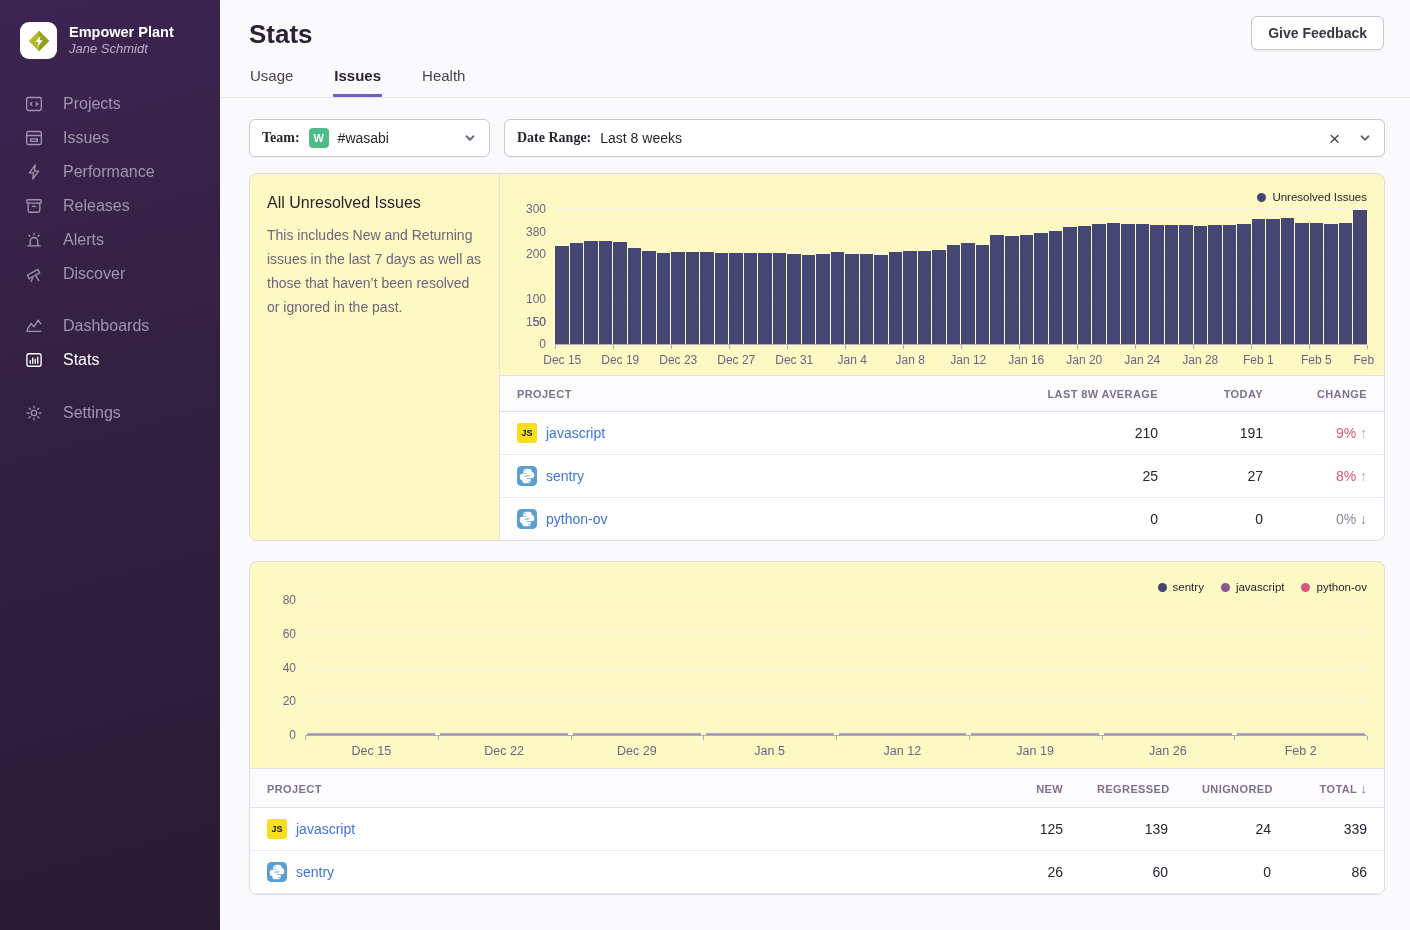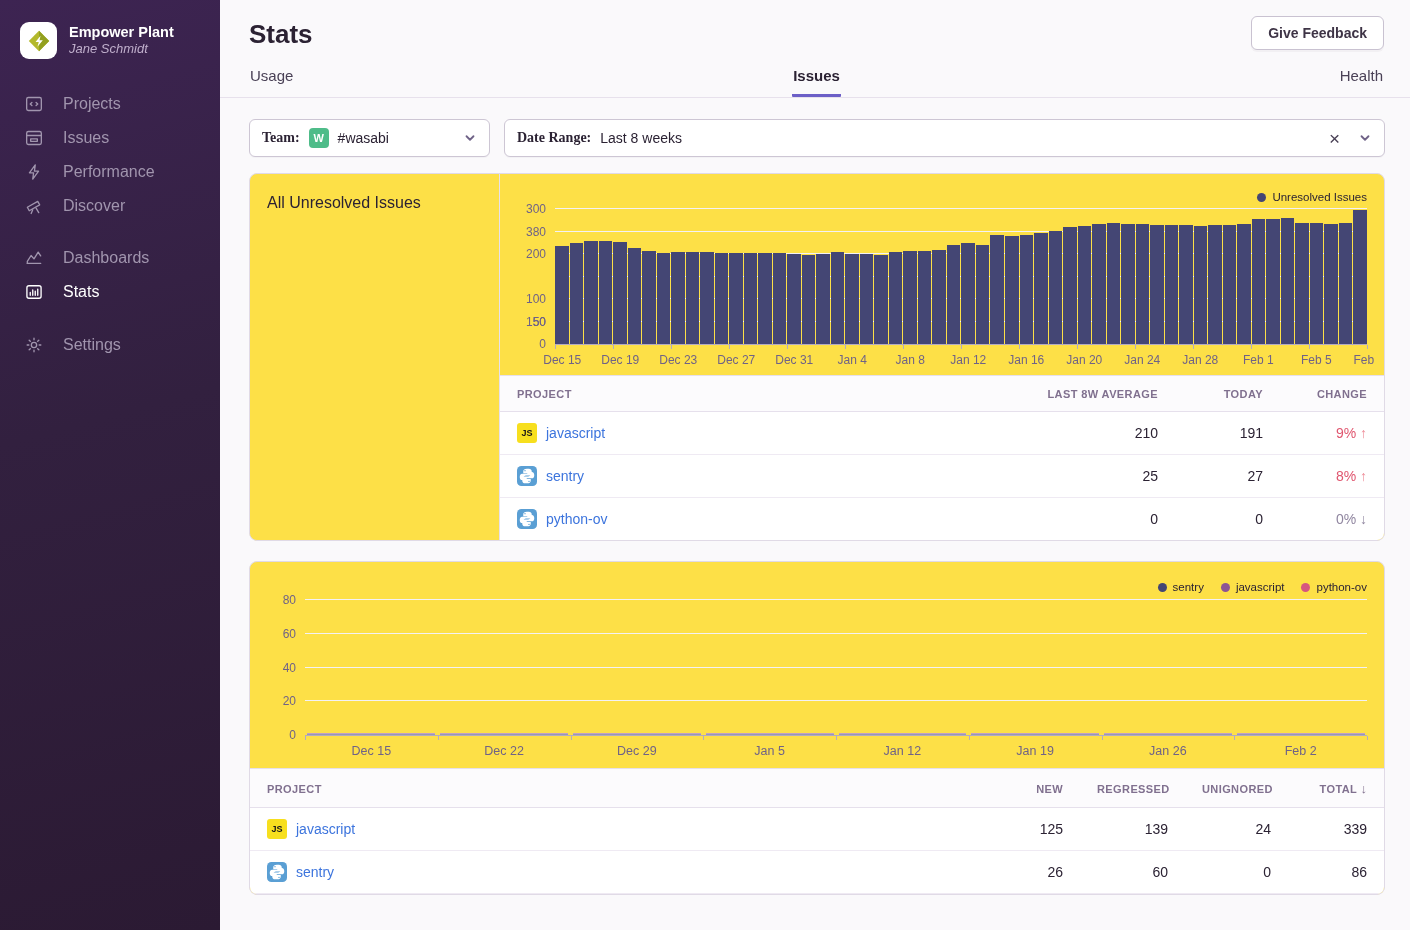--- a/index.html
+++ b/index.html
@@ -21,42 +21,42 @@
   .nav-gap { height:18px; }
   .nav-gap-lg { height:19px; }
 
   
   .main { position:absolute; left:220px; top:0; right:0; bottom:0; background:#faf9fb; overflow:hidden; }
   .topbar { padding:16px 26px 0 29px; border-bottom:1px solid #e7e1ec; }
   .topbar-row { display:flex; justify-content:space-between; align-items:flex-start; }
   .page-title { font-size:26px; font-weight:700; color:#2b2233; padding-top:3px; }
   .feedback-btn { background:#fff; border:1px solid #c9c2d1; border-radius:6px; padding:8px 16px;
     font-size:14px; font-weight:700; color:#3e3446; cursor:pointer; box-shadow:0 2px 0 rgba(43,34,51,0.04); font-family:inherit; }
-  .tabs { display:flex; gap:28px; margin-top:17px;justify-content:space-between; }
+  .tabs { display:flex; gap:39px; margin-top:17px; }
   .tab { font-size:15px; color:#4a4156; padding:0 1px 10px; cursor:pointer; border-bottom:3px solid transparent; border-radius:0 0 1px 1px; }
   .tab.active { color:#2b2233; font-weight:700; border-bottom-color:#6c5fc7; }
 
   .content { padding:21px 25px 0 29px; }
 
   
   .filters { display:flex; gap:14px; }
   .select-box { background:#fff; border:1px solid #cdc6d4; border-radius:6px; height:38px;
     display:flex; align-items:center; padding:0 12px; gap:9px; box-shadow:0 1px 1px rgba(43,34,51,0.03); cursor:pointer; }
   .team-box { width:241px; }
   .date-box { flex:1; }
   .filter-label { font-weight:700; font-size:14px; color:#2b2233;font-family:Liberation Serif, serif; }
   .filter-value { font-size:14px; color:#2b2233; }
   .team-avatar { width:20px; height:20px; border-radius:4px; background:#4ebc89; color:#fff;
     font-size:11px; font-weight:700; display:grid; place-items:center; }
   .spacer { flex:1; }
   .chev { width:14px; height:14px; stroke:#6f6287; fill:none; stroke-width:1.8; stroke-linecap:round; stroke-linejoin:round; }
   .clear-x { font-size:19px; color:#4a4156; line-height:1; margin-right:9px; cursor:pointer; }
 
   
-  .card { margin-top:16px; display:flex; background:#fde047; border:1px solid #e0dae6; border-radius:8px; overflow:hidden; }
+  .card { margin-top:16px; display:flex; background:#fef9c3; border:1px solid #e0dae6; border-radius:8px; overflow:hidden; }
   .card-left { width:250px; flex:none; border-right:1px solid #e6e0ec; padding:20px 17px; }
   .card-title { font-size:16px; font-weight:500; color:#2b2233; margin-bottom:11px; }
   .card-desc { font-size:14px; color:#71637e; line-height:24px; }
   .card-right { flex:1; min-width:0; }
 
   
   .chart-wrap { padding:13px 17px 0; }
   .legend { display:flex; justify-content:flex-end; align-items:center; gap:17px; height:20px; margin-bottom:2px; }
   .legend-item { display:flex; align-items:center; gap:6px; font-size:11.5px; color:#2b2233; }
   .legend-dot { width:9px; height:9px; border-radius:50%; }
@@ -125,20 +125,33 @@
       <span>Issues</span>
     </div>
     <div class="nav-item">
       <svg viewBox="0 0 24 24" fill="none" stroke="currentColor" stroke-width="1.6" stroke-linecap="round" stroke-linejoin="round">
           <path d="M13.5 3.5L6.5 13h5l-1 7.5 7-9.5h-5z"></path>
         </svg>
       <span>Performance</span>
     </div>
     <div class="nav-item">
       <svg viewBox="0 0 24 24" fill="none" stroke="currentColor" stroke-width="1.6" stroke-linecap="round" stroke-linejoin="round">
+          <rect x="3.5" y="4.5" width="17" height="4" rx="1"></rect>
+          <path d="M5 8.5v9a2 2 0 002 2h10a2 2 0 002-2v-9M10 12.5h4"></path>
+        </svg>
+      <span>Releases</span>
+    </div>
+    <div class="nav-item">
+      <svg viewBox="0 0 24 24" fill="none" stroke="currentColor" stroke-width="1.6" stroke-linecap="round" stroke-linejoin="round">
+          <path d="M7.5 19v-5.5a4.5 4.5 0 019 0V19M4.5 19h15M12 4.2v1.6M5.8 6.4L7 7.6M18.2 6.4L17 7.6"></path>
+        </svg>
+      <span>Alerts</span>
+    </div>
+    <div class="nav-item">
+      <svg viewBox="0 0 24 24" fill="none" stroke="currentColor" stroke-width="1.6" stroke-linecap="round" stroke-linejoin="round">
           <path d="M4 13.5l12.5-7 2.3 4.2L6.3 17.7z"></path>
           <path d="M14.5 14.5l3.2 5.5M10.5 16.5L8.6 21"></path>
         </svg>
       <span>Discover</span>
     </div>
 
     <div class="nav-gap"></div>
 
     <div class="nav-item">
       <svg viewBox="0 0 24 24" fill="none" stroke="currentColor" stroke-width="1.6" stroke-linecap="round" stroke-linejoin="round">
@@ -200,20 +213,21 @@
         <span class="clear-x">×</span>
         <svg class="chev" viewBox="0 0 14 14">
             <path d="M3.5 5.25L7 8.75l3.5-3.5"></path>
           </svg>
       </div>
     </div>
 
     <div class="card">
       <div class="card-left">
         <div class="card-title">All Unresolved Issues</div>
+        <div class="card-desc">This includes New and Returning issues in the last 7 days as well as those that haven’t been resolved or ignored in the past.</div>
       </div>
       <div class="card-right">
         <div class="chart-wrap">
           <div class="legend">
             <div class="legend-item">
               <span class="legend-dot" id="c1-dot" style="background: rgb(68, 70, 116);"></span>
               <span>Unresolved Issues</span>
             </div>
           </div>
           <div class="plot" id="c1-plot">

